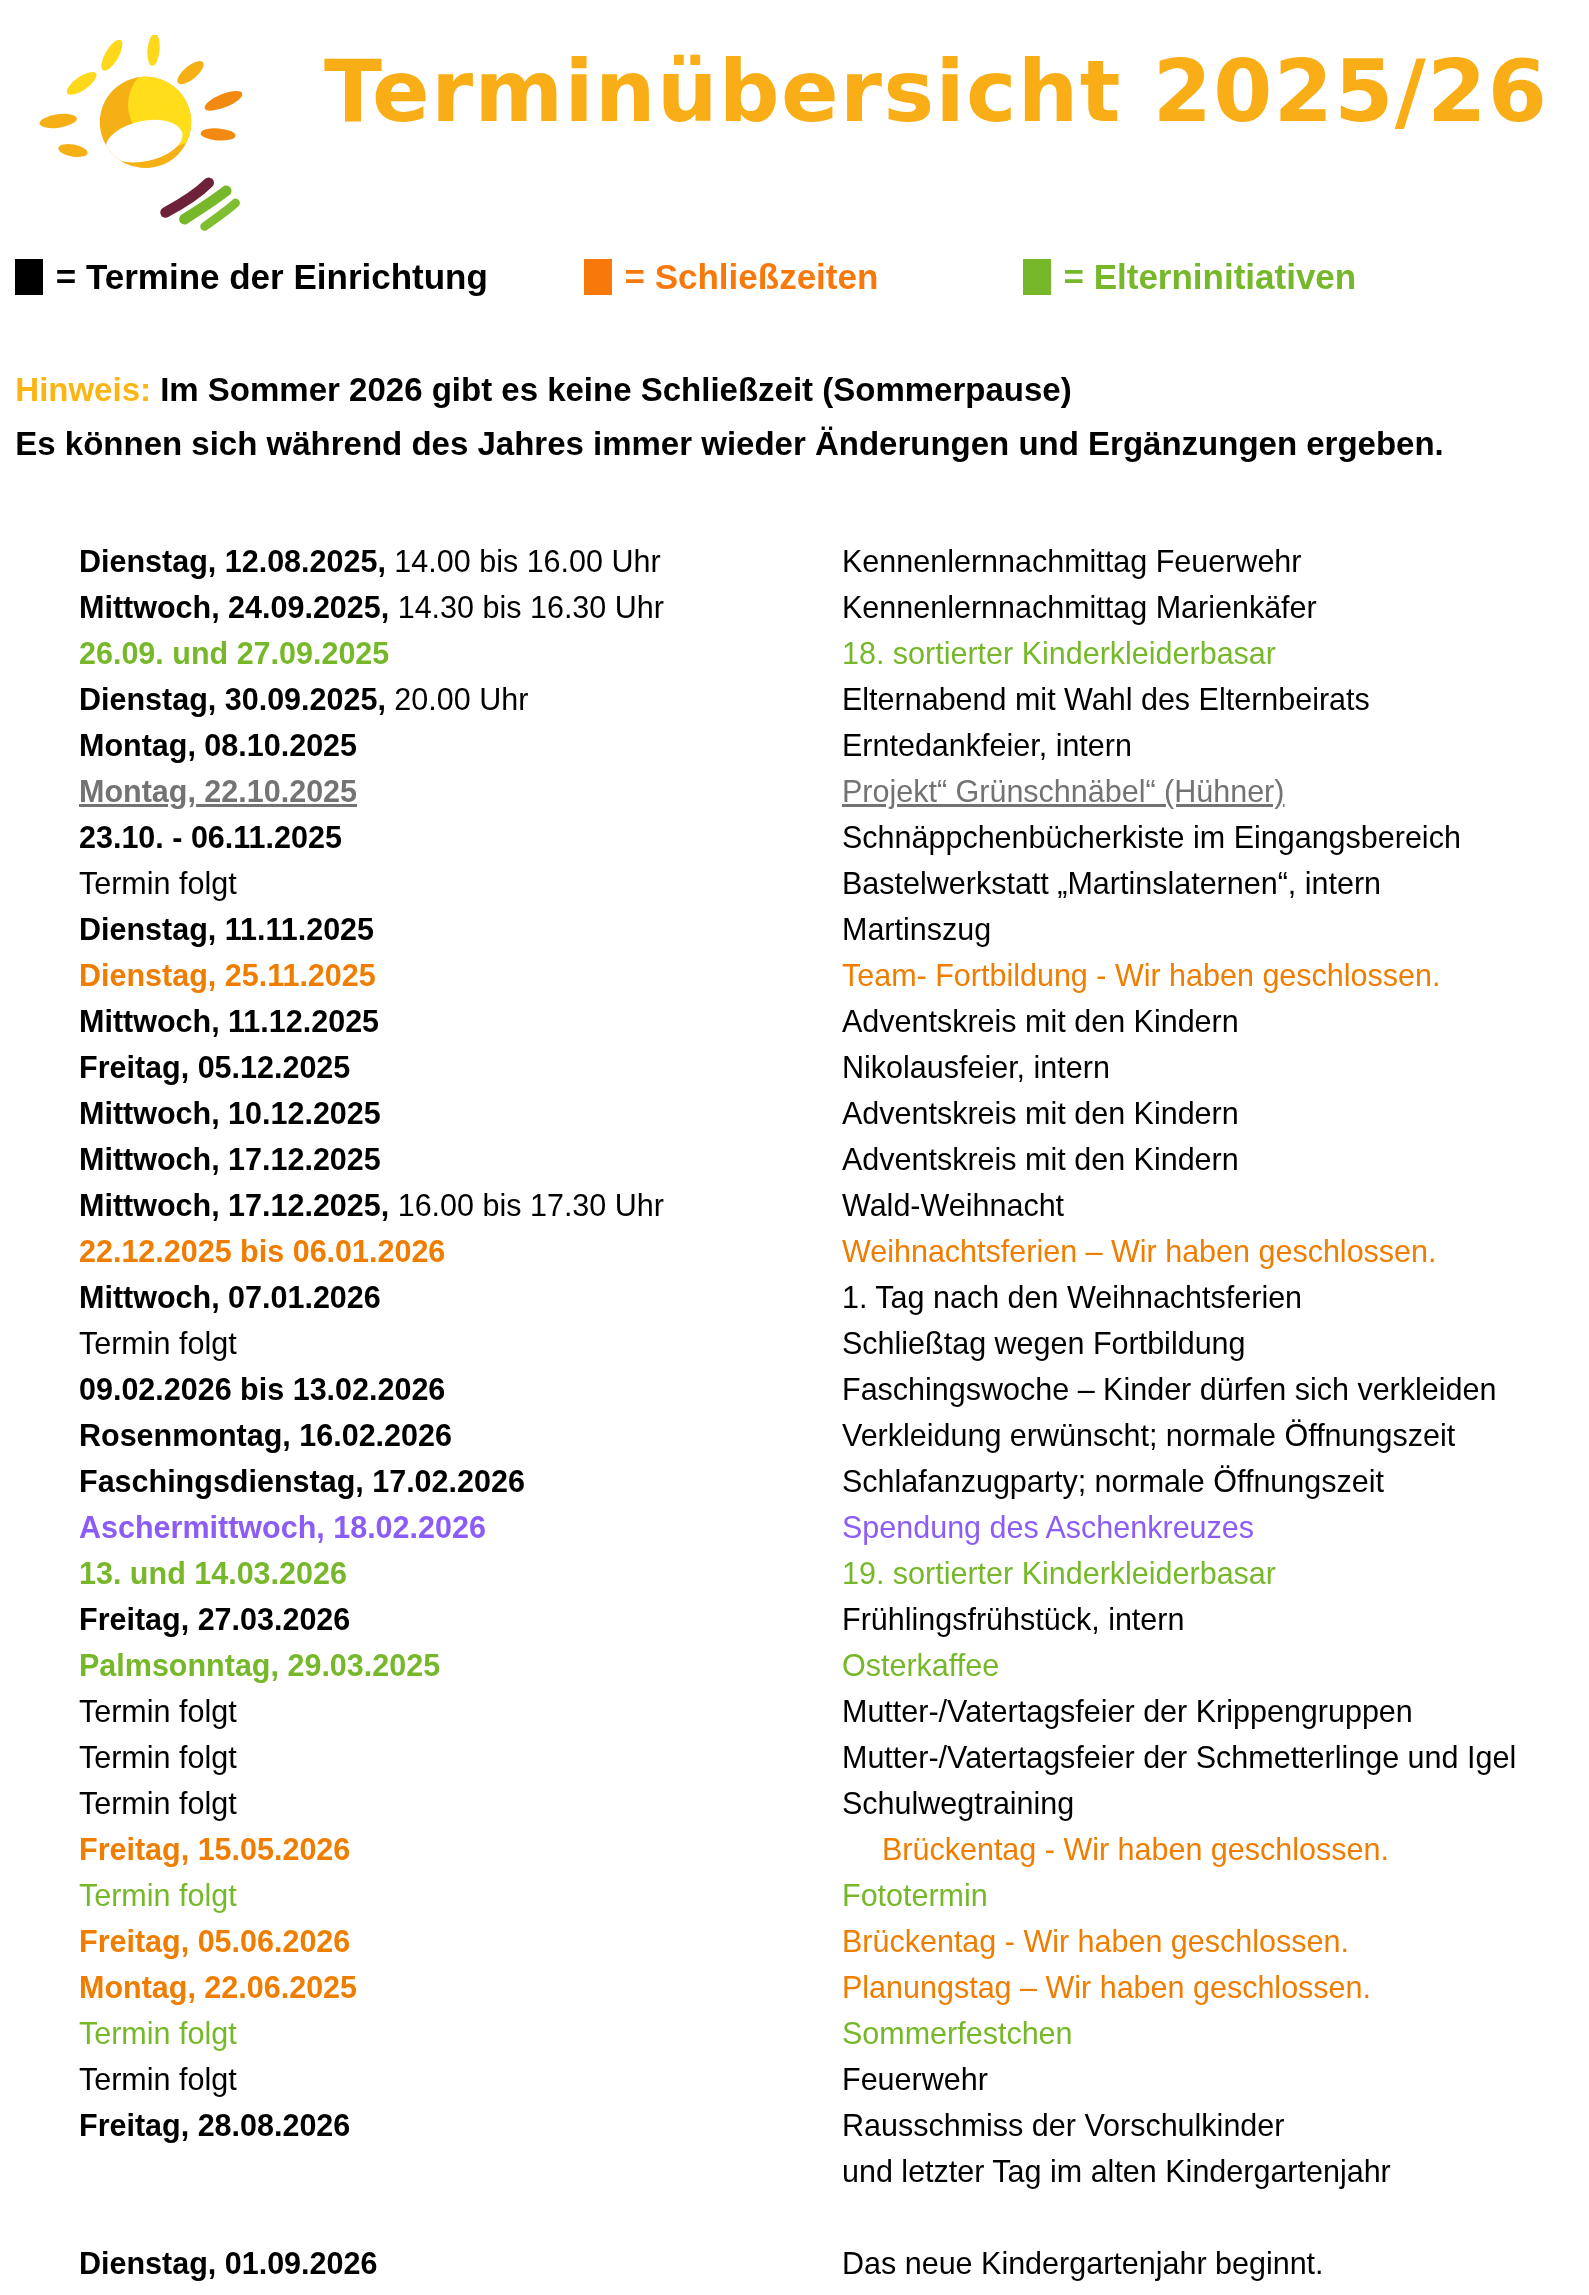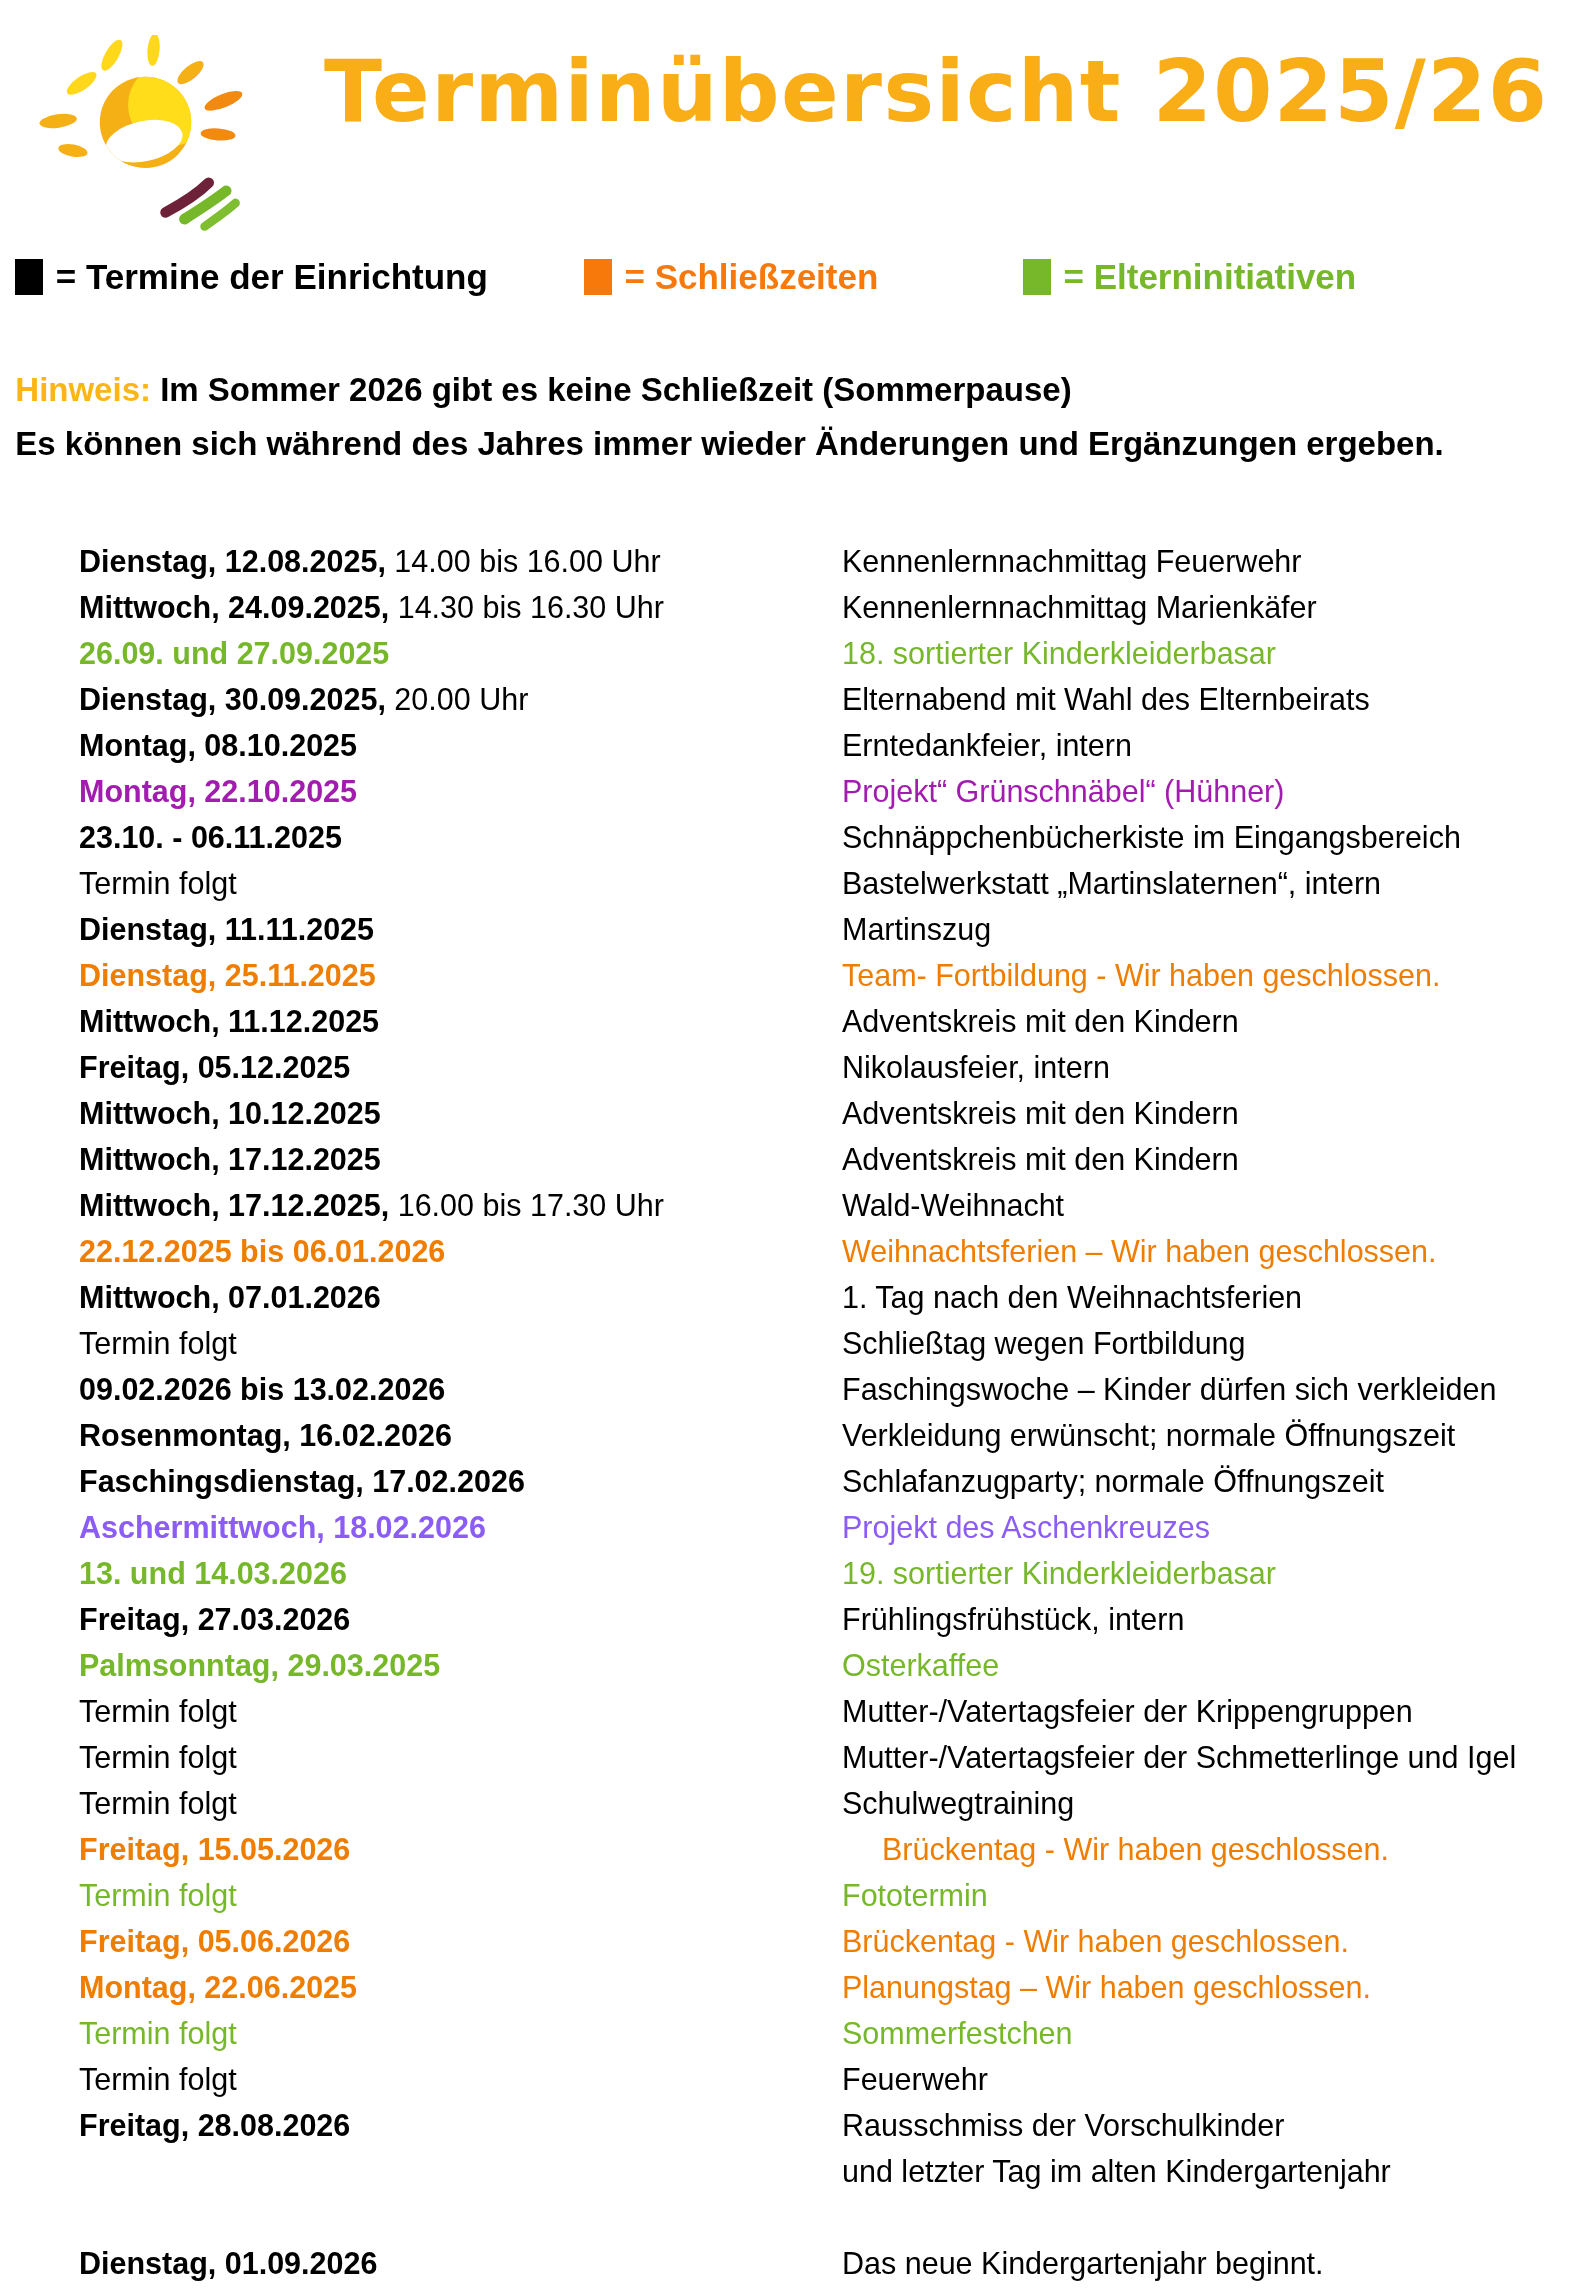--- a/index.html
+++ b/index.html
@@ -118,21 +118,21 @@
     <div class="row" style="color: rgb(0, 0, 0);">
       <div class="cell date"><span class="d">Dienstag, 30.09.2025,</span><span class="t"> 20.00 Uhr</span></div>
       <div class="cell event">Elternabend mit Wahl des Elternbeirats</div>
     </div>
 
     <div class="row" style="color: rgb(0, 0, 0);">
       <div class="cell date"><span class="d">Montag, 08.10.2025</span><span class="t"></span></div>
       <div class="cell event">Erntedankfeier, intern</div>
     </div>
 
-    <div class="row" style="color: #a21caf;">
+    <div class="row" style="color: #737373; text-decoration: underline;">
       <div class="cell date"><span class="d">Montag, 22.10.2025</span><span class="t"></span></div>
       <div class="cell event">Projekt“ Grünschnäbel“ (Hühner)</div>
     </div>
 
     <div class="row" style="color: rgb(0, 0, 0);">
       <div class="cell date"><span class="d">23.10. - 06.11.2025</span><span class="t"></span></div>
       <div class="cell event">Schnäppchenbücherkiste im Eingangsbereich</div>
     </div>
 
     <div class="row" style="color: rgb(0, 0, 0);">
@@ -200,21 +200,21 @@
       <div class="cell event">Verkleidung erwünscht; normale Öffnungszeit</div>
     </div>
 
     <div class="row" style="color: rgb(0, 0, 0);">
       <div class="cell date"><span class="d">Faschingsdienstag, 17.02.2026</span><span class="t"></span></div>
       <div class="cell event">Schlafanzugparty; normale Öffnungszeit</div>
     </div>
 
     <div class="row" style="color: #8b5cf6;">
       <div class="cell date"><span class="d">Aschermittwoch, 18.02.2026</span><span class="t"></span></div>
-      <div class="cell event">Projekt des Aschenkreuzes</div>
+      <div class="cell event">Spendung des Aschenkreuzes</div>
     </div>
 
     <div class="row" style="color: rgb(118, 184, 42);">
       <div class="cell date"><span class="d">13. und 14.03.2026</span><span class="t"></span></div>
       <div class="cell event">19. sortierter Kinderkleiderbasar</div>
     </div>
 
     <div class="row" style="color: rgb(0, 0, 0);">
       <div class="cell date"><span class="d">Freitag, 27.03.2026</span><span class="t"></span></div>
       <div class="cell event">Frühlingsfrühstück, intern</div>

